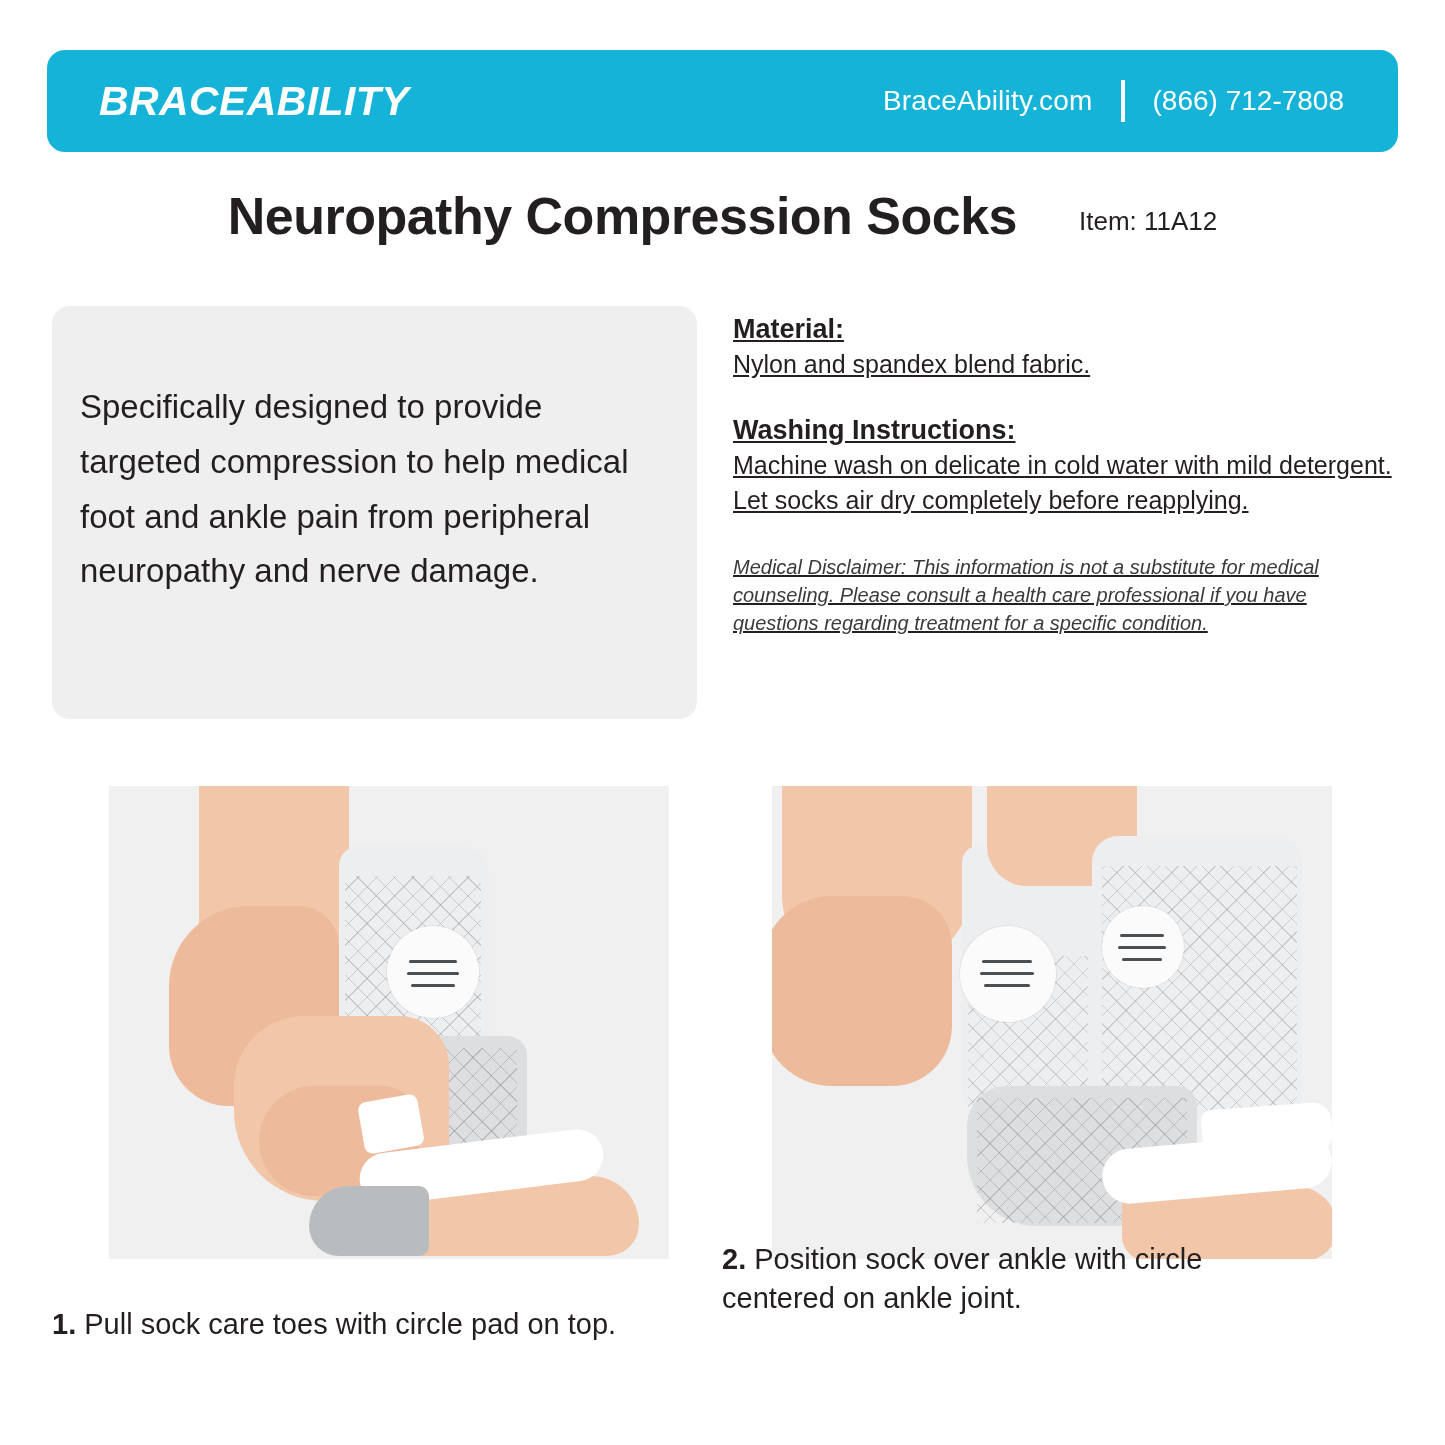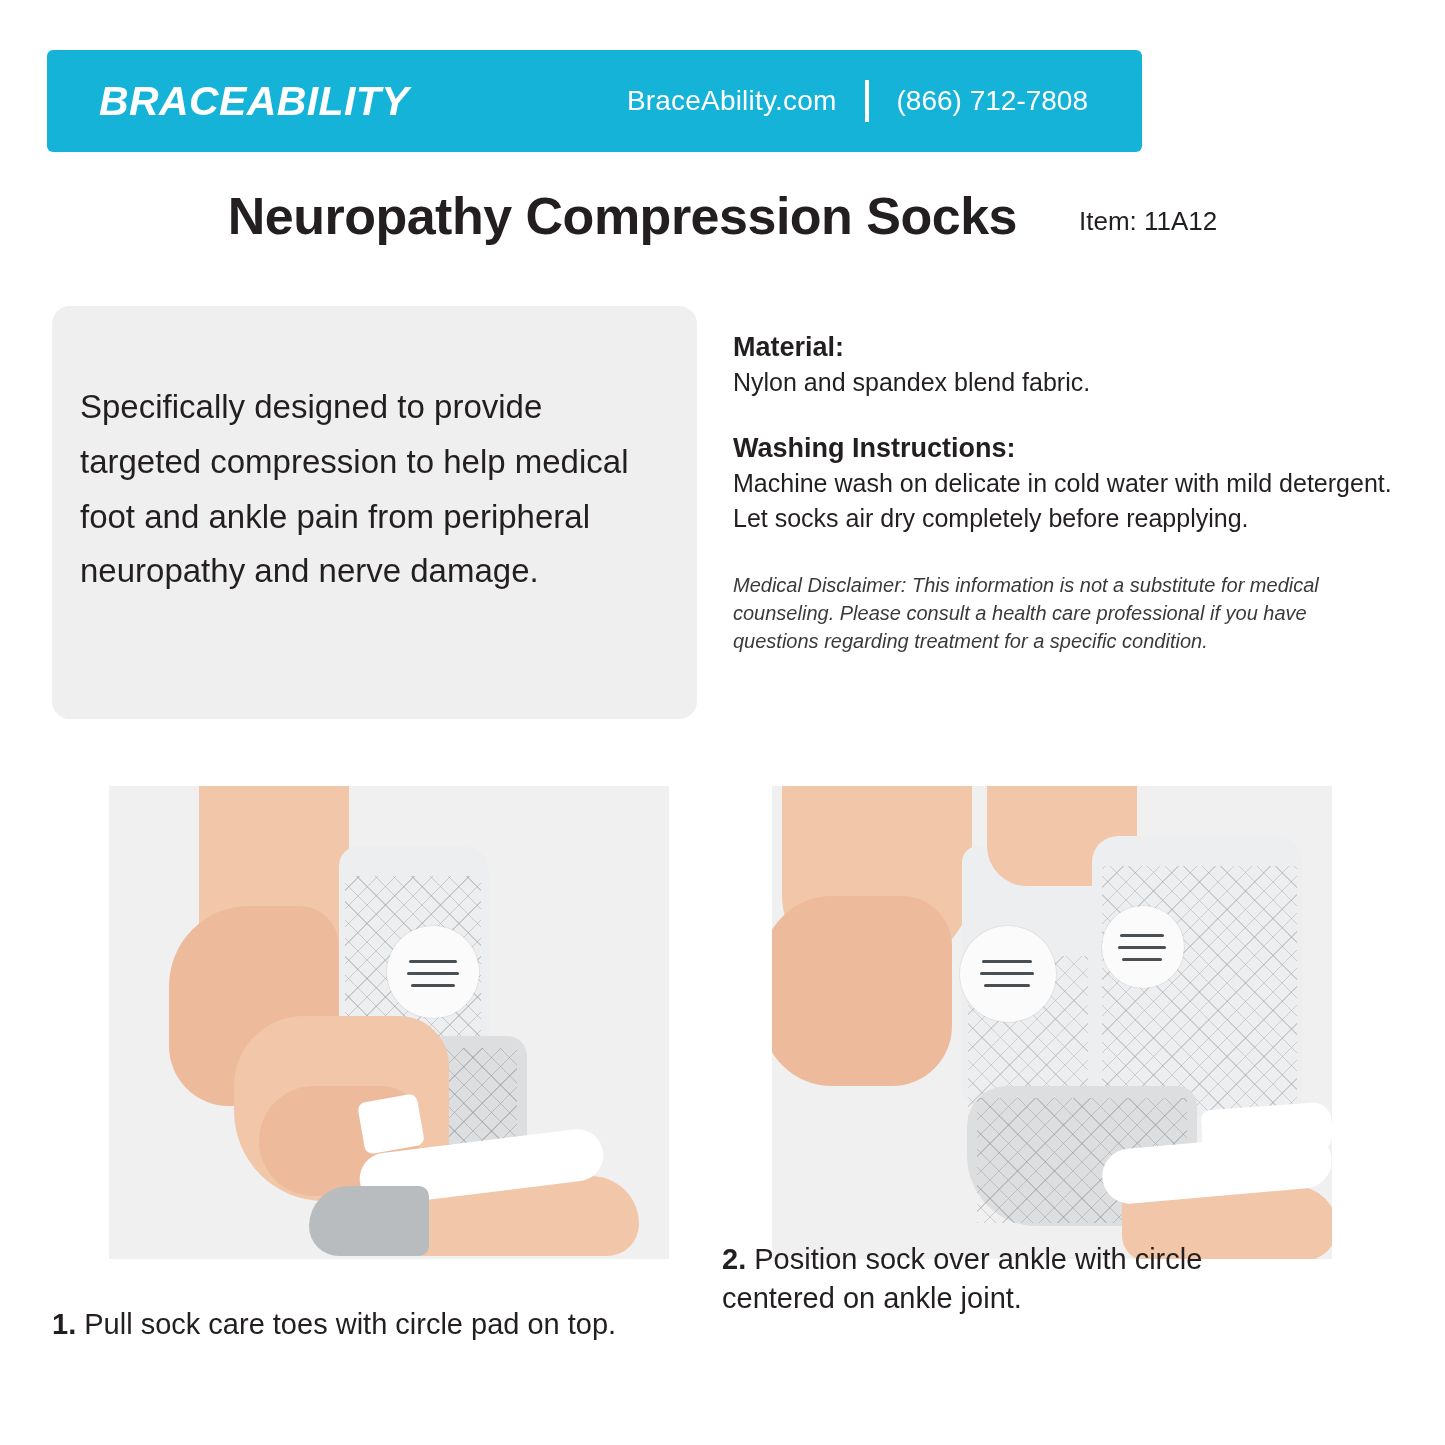--- a/index.html
+++ b/index.html
@@ -16,24 +16,24 @@
     width: 1445px;
     height: 1445px;
     background: #ffffff;
   }
 
   
   .header {
     position: absolute;
     left: 47px;
     top: 50px;
-    width: 1095px;
+    width: 1351px;
     height: 102px;
     background: #16b3d8;
-    border-radius: 6px;
+    border-radius: 18px;
     display: flex;
     align-items: center;
     justify-content: space-between;
     padding: 0 54px 0 52px;
   }
   .logo {
     font-size: 41px;
     font-style: italic;
     font-weight: bold;
     letter-spacing: 0.4px;
@@ -94,22 +94,23 @@
   .desc-text {
     font-size: 33px;
     line-height: 1.66;
     color: #231f20;
   }
 
   
   .info {
     position: absolute;
     left: 733px;
-    top: 330px;
+    top: 312px;
     width: 660px;
+    text-decoration: underline;
   }
   .info h3 {
     font-size: 27px;
     font-weight: bold;
     color: #231f20;
     line-height: 1.3;
   }
   .info p {
     font-size: 25px;
     line-height: 1.42;

